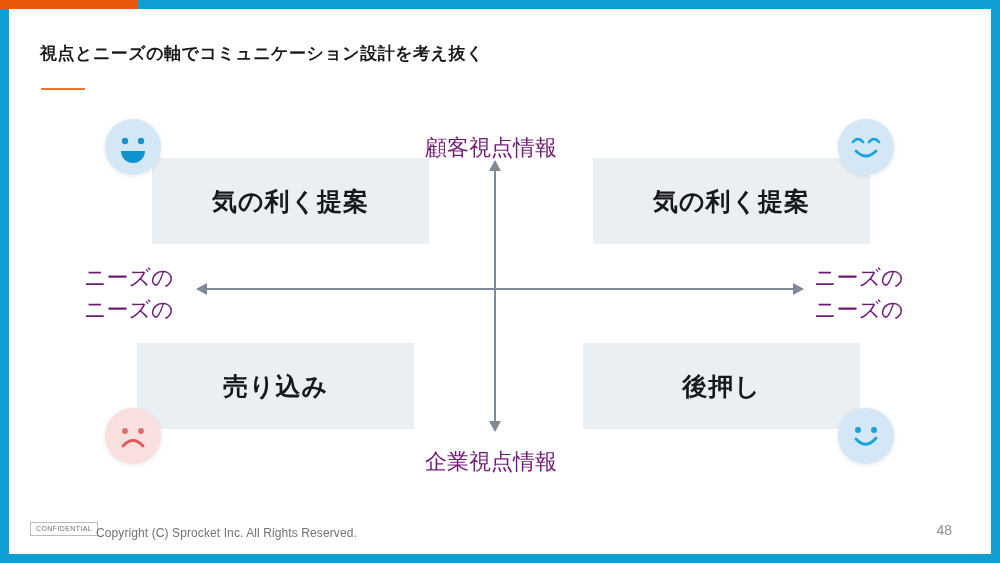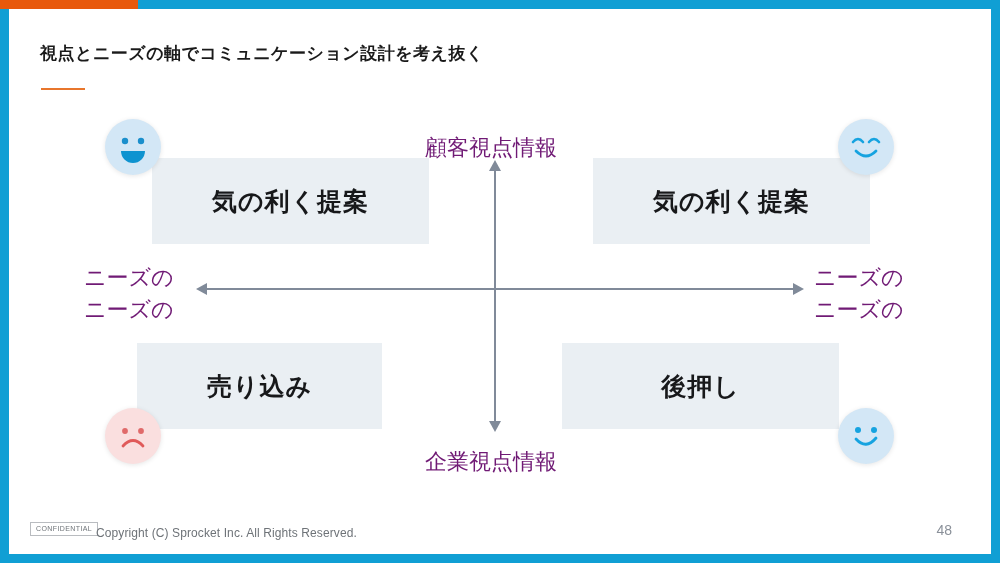--- a/index.html
+++ b/index.html
@@ -89,22 +89,22 @@
     justify-content: center;
   }
   .qbox-label {
     font-size: 25px;
     font-weight: bold;
     color: #17181a;
     letter-spacing: 1px;
   }
   .q-tl { left: 137px;  top: 158px; width: 277px; height: 86px; margin-left: 15px; }
   .q-tr { left: 593px;  top: 158px; width: 277px; height: 86px; }
-  .q-bl { left: 137px;  top: 343px; width: 245px; height: 86px; }
-  .q-br { left: 562px;  top: 343px; width: 277px; height: 86px; }
+  .q-bl { left: 137px;  top: 343px; width: 277px; height: 86px; }
+  .q-br { left: 583px;  top: 343px; width: 277px; height: 86px; }
 
   
   .axis-h {
     position: absolute;
     left: 205px;
     top: 288px;
     width: 590px;
     height: 1.5px;
     background: #808a99;
   }

